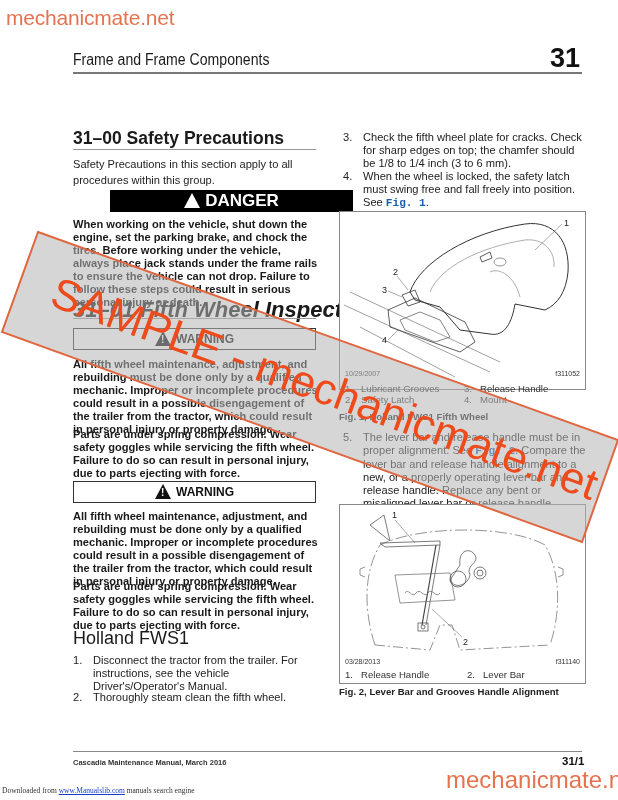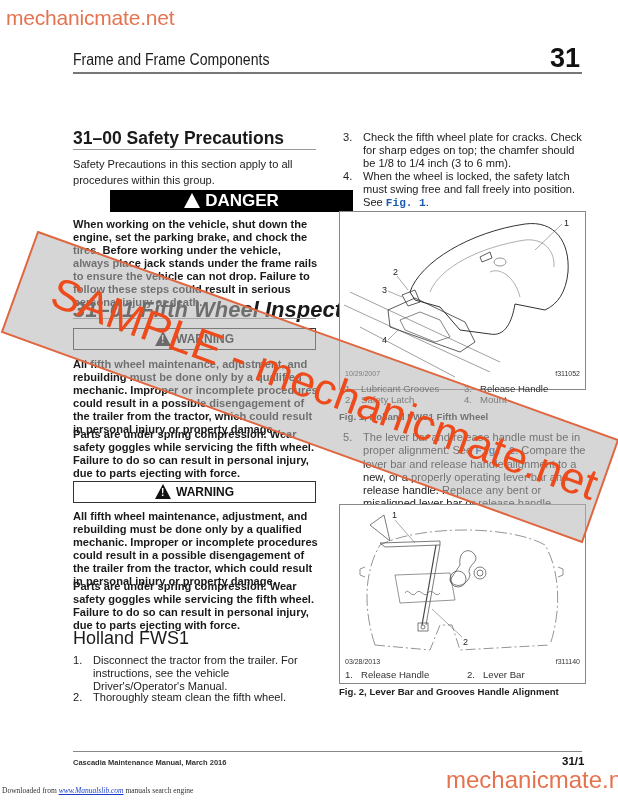--- a/index.html
+++ b/index.html
@@ -56,21 +56,21 @@
   .fig-date { font-size:7px; color:#333; }
   .fig-id { font-size:7px; color:#333; }
   .legend { font-size:9.6px; color:#333; }
   .fig-cap { font-size:9.6px; font-weight:bold; color:#222; text-align:left; }
 
   
   .foot-rule { left:73px; top:751px; width:509px; height:1px; background:#888; }
   .foot-left { left:73px; top:758px; font-size:7.5px; color:#333;font-weight:bold; }
   .foot-right { left:562px; top:755px; font-size:11.5px; font-weight:bold; color:#111; }
   .dl-note { left:2px; top:786px; font-size:7.5px; font-family:"Liberation Serif", serif; color:#333; }
-  .dl-note a { color:#1a3dc9; text-decoration:underline;font-style:italic; }
+  .dl-note a { color:#1a3dc9; text-decoration:underline; }
 
   
   .wm-band { left:0; top:0; width:618px; height:800px; pointer-events:none; }
 </style>
 </head>
 <body>
 
 <div class="abs site-top">mechanicmate.net</div>
 
 <div class="abs doc-title">Frame and Frame Components</div>

